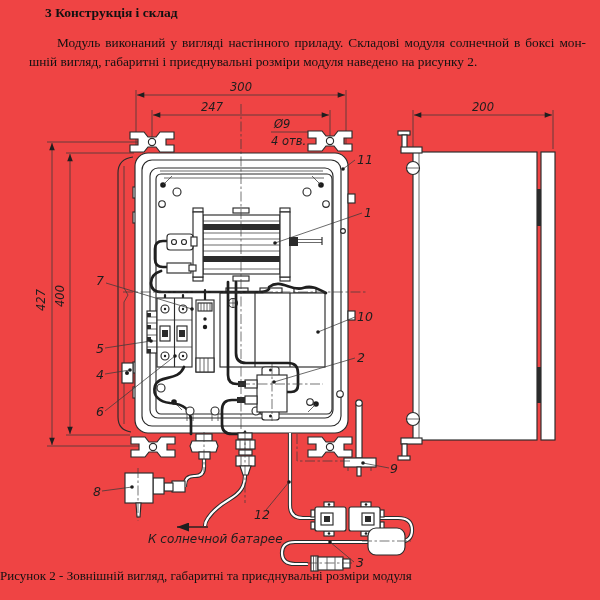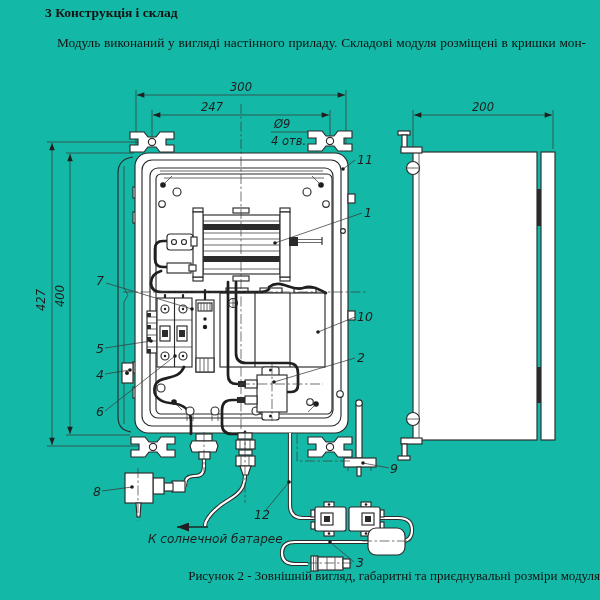--- a/index.html
+++ b/index.html
@@ -1,23 +1,23 @@
 <!DOCTYPE html>
 <html><head>
 <meta charset="utf-8">
 <style>
   html,body{margin:0;padding:0;background:#fff;}
-  .page{position:relative;width:600px;height:600px;background:#14b8a6;overflow:hidden;
+  .page{position:relative;width:600px;height:600px;background:#ef4444;overflow:hidden;
         font-family:"Liberation Serif",serif;color:#111;}
   .heading{position:absolute;left:45px;top:5px;font-size:13.5px;font-weight:bold;}
   .para{position:absolute;left:29px;top:33px;width:557px;font-size:13.3px;line-height:19px;}
   .pline{white-space:nowrap;}
   .pline.just{white-space:normal;text-align:justify;text-align-last:justify;}
   .pline.first{text-indent:28px;}
-  .caption{position:absolute;left:0;top:568px;width:600px;text-align:right;font-size:13px;}
+  .caption{position:absolute;left:0;top:568px;width:600px;text-align:left;font-size:13px;}
   svg{position:absolute;left:0;top:0;}
   .ln{stroke:#2b2b2b;stroke-width:1.15;fill:none;}
   .lnw{stroke:#2b2b2b;stroke-width:1.15;fill:#fff;}
   .thin{stroke:#3a3a3a;stroke-width:.75;fill:none;}
   .cl{stroke:#3a3a3a;stroke-width:.7;fill:none;stroke-dasharray:10 2.5 2.5 2.5;}
   .cab{stroke:#1f1f1f;stroke-width:2.7;fill:none;stroke-linecap:round;stroke-linejoin:round;}
   .stub{stroke:#1f1f1f;stroke-width:2.2;fill:none;stroke-linecap:round;}
   .tubeo{stroke:#2b2b2b;stroke-width:4.2;fill:none;stroke-linejoin:round;}
   .tubei{stroke:#fff;stroke-width:2.2;fill:none;stroke-linejoin:round;}
   .dk{fill:#2b2b2b;stroke:none;}
@@ -25,21 +25,22 @@
   .t-dim{font:italic 11.5px "DejaVu Sans",sans-serif;fill:#1e1e1e;}
   .t-call{font:italic 12.5px "DejaVu Sans",sans-serif;fill:#1e1e1e;}
   .t-note{font:italic 12px "DejaVu Sans",sans-serif;fill:#1e1e1e;}
 </style>
 </head>
 <body>
 
 <div class="page">
   <div class="heading">3 Конструкція і склад</div>
   <div class="para">
-    <div class="pline just first">Модуль виконаний у вигляді настінного приладу. Складові модуля розміщені в кришки мон-</div>
+    <div class="pline just first">Модуль виконаний у вигляді настінного приладу. Складові модуля солнечной в боксі мон-</div>
+    <div class="pline">шній вигляд, габаритні і приєднувальні розміри модуля наведено на рисунку 2.</div>
   </div>
 
   <svg width="600" height="600" viewBox="0 0 600 600">
     <defs>
       <marker id="ar" viewBox="0 0 10 8" refX="9.5" refY="4" markerWidth="11" markerHeight="9" orient="auto-start-reverse">
         <path d="M0.6,0.6 L9.5,4 L0.6,7.4 Z" fill="#1f1f1f"></path>
       </marker>
       <marker id="ar2" markerUnits="userSpaceOnUse" refX="12" refY="4.5" markerWidth="13" markerHeight="9" orient="auto-start-reverse">
         <path d="M0,0 L12,4.5 L0,9 Z" fill="#1f1f1f"></path>
       </marker>

